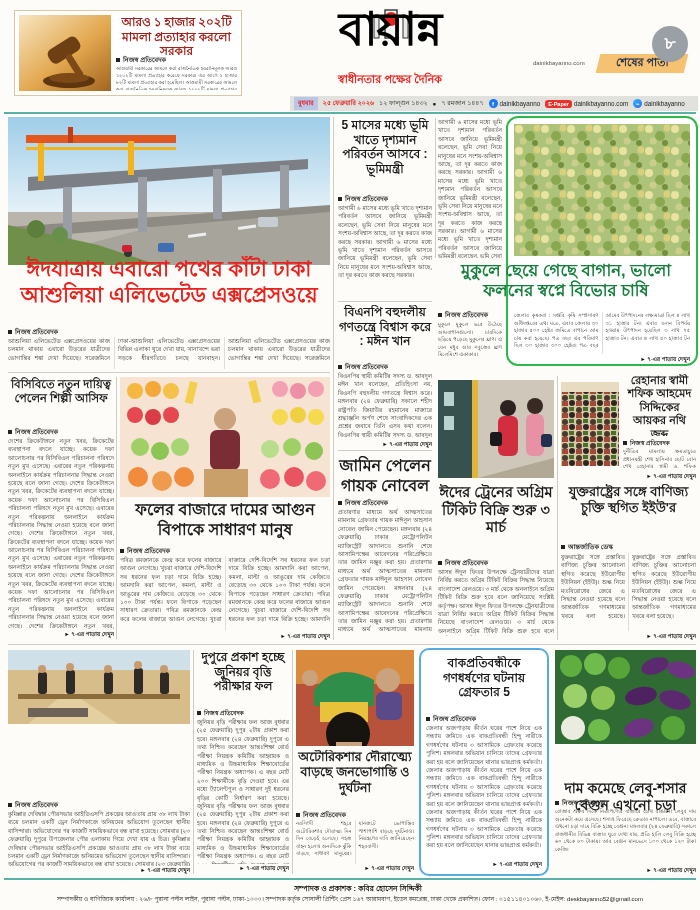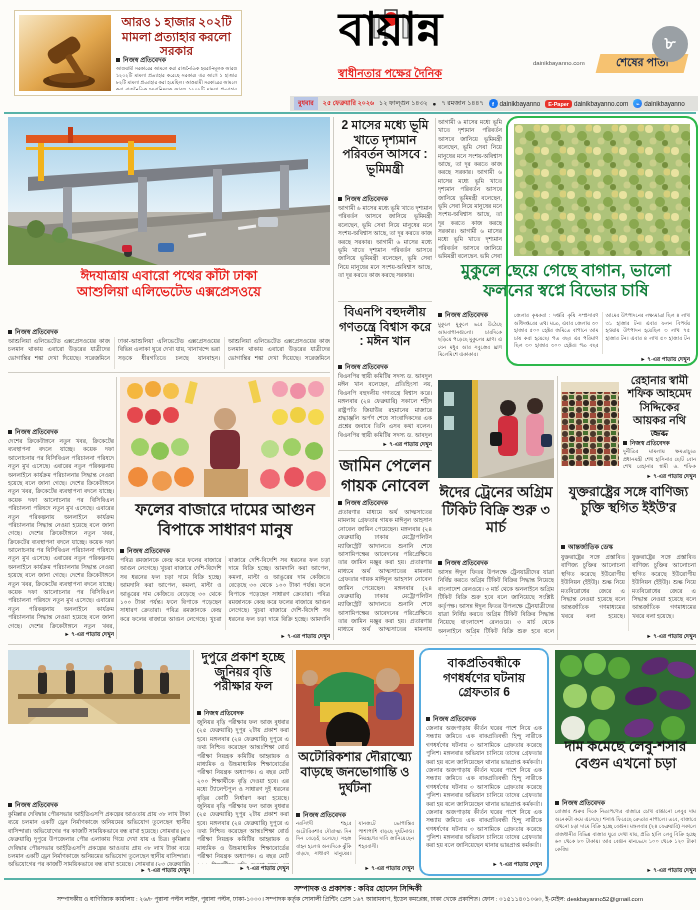--- a/index.html
+++ b/index.html
@@ -19,21 +19,21 @@
   .vrule{width:1px;background:#cfccc4;}
   .hrule{height:1px;background:#cfccc4;}
   .teal{background:#58b2a8;}
   .photo{overflow:hidden;}
   .photo svg{display:block;}
   
   #topbox{left:14px;top:10px;width:228px;height:86px;border:1px solid #d8c9a4;background:#fff;display:flex;padding:4px;gap:5px;}
   #masthead{left:250px;top:6px;width:280px;height:88px;text-align:center;}
   #logo-art{position:absolute;left:118px;top:0;width:46px;height:34px;}
   #logo-text{position:relative;font-size:46px;font-weight:bold;color:#000000;line-height:1.0;letter-spacing:-1px;overflow:hidden;height:58px;}
-  #tagline{font-size:11px;font-weight:bold;color:#e8211d;margin-top:1px;text-decoration:underline;}
+  #tagline{font-size:11px;font-weight:bold;color:#e8211d;margin-top:7px;}
   #site-left{left:533px;top:60px;width:64px;font-size:6px;color:#555;overflow:hidden;white-space:nowrap;}
   #edition-badge{left:598px;top:54px;width:88px;height:19px;background:#f6c271;transform:skewX(-14deg);display:flex;align-items:center;justify-content:center;}
   #edition-badge span{transform:skewX(14deg);font-size:11px;font-weight:bold;color:#1c2b4d;white-space:nowrap;overflow:hidden;}
   #pagenum{left:652px;top:26px;width:36px;height:36px;border-radius:50%;background:#9aa0a5;color:#fff;display:flex;align-items:center;justify-content:center;font-size:17px;font-weight:bold;}
   #datebar{left:290px;top:96px;width:408px;height:15px;background:#e1e1dd;display:flex;align-items:center;gap:5px;padding:0 4px;font-size:6.3px;color:#222;overflow:hidden;white-space:nowrap;}
   #day-chip{background:#b9c6e6;color:#e01f1f;font-weight:bold;padding:1px 4px;}
   .red-txt{color:#e01f1f;font-weight:bold;}
   .soc{display:inline-flex;align-items:center;gap:2px;}
   .circ{width:9px;height:9px;border-radius:50%;color:#fff;font-size:6px;font-weight:bold;display:inline-flex;align-items:center;justify-content:center;}
   .fb{background:#1877f2;}
@@ -151,28 +151,29 @@
         <circle cx="52" cy="118" r="8" fill="#68904a"></circle>
 
       <rect x="180" y="118" width="18" height="3" fill="#eee" transform="rotate(-8 180 118)"></rect>
       <rect x="230" y="110" width="18" height="3" fill="#eee" transform="rotate(-8 230 110)"></rect>
       <rect x="150" y="126" width="16" height="9" rx="2" fill="#3f6fb0"></rect>
       <circle cx="120" cy="136" r="4" fill="#333"></circle>
         <rect x="114" y="128" width="10" height="7" rx="2" fill="#c23"></rect>
       <rect x="250" y="100" width="20" height="10" rx="2" fill="#c8cdd3"></rect>
     </svg>
   </div>
-  <div class="abs hl hl-red" style="left:8px;top:268px;width:322px;font-size:13px;height:56px;">
+  <div class="abs hl hl-red" style="left:8px;top:256px;width:322px;font-size:21px;height:56px;">
     <div>ঈদযাত্রায় এবারো পথের কাঁটা ঢাকা</div>
     <div>আশুলিয়া এলিভেটেড এক্সপ্রেসওয়ে</div>
   </div>
   <div class="abs byline" style="left:8px;top:327px;width:140px;"><span class="sq"></span><span>নিজস্ব প্রতিবেদক</span></div>
   <div class="abs body-txt cols3" style="left:8px;top:337px;width:322px;height:32px;">আশুলিয়া এলিভেটেড এক্সপ্রেসওয়ের কাজ চলমান থাকায় এবারো উত্তরের যাত্রীদের ভোগান্তির শঙ্কা দেখা দিয়েছে। সরেজমিনে ঢাকা-আশুলিয়া এলিভেটেড এক্সপ্রেসওয়ের বিভিন্ন এলাকা ঘুরে দেখা যায়, খানাখন্দে ভরা সড়কে ধীরগতিতে চলছে যানবাহন। আশুলিয়া এলিভেটেড এক্সপ্রেসওয়ের কাজ চলমান থাকায় এবারো উত্তরের যাত্রীদের ভোগান্তির শঙ্কা দেখা দিয়েছে। সরেজমিনে ঢাকা-আশুলিয়া এলিভেটেড এক্সপ্রেসওয়ের বিভিন্ন এলাকা ঘুরে দেখা যায়, খানাখন্দে ভরা সড়কে ধীরগতিতে চলছে যানবাহন।</div>
   <div class="abs hrule" style="left:8px;top:372px;width:322px;"></div>
 
+  <div class="abs hl" style="left:8px;top:377px;width:106px;font-size:11.5px;height:48px;">বিসিবিতে নতুন দায়িত্ব পেলেন শিল্পী আসিফ</div>
   <div class="abs byline" style="left:8px;top:427px;width:106px;"><span class="sq"></span><span>নিজস্ব প্রতিবেদক</span></div>
   <div class="abs body-txt" style="left:8px;top:437px;width:106px;height:192px;">দেশের ক্রিকেটাঙ্গনে নতুন খবর, ক্রিকেটের ব্যবস্থাপনা বদলে যাচ্ছে। কয়েক দফা আলোচনার পর বিসিবিএল পরিচালনা পরিষদে নতুন মুখ এসেছে। এবারের নতুন পরিকল্পনায় অনলাইনে কার্যক্রম পরিচালনার সিদ্ধান্ত নেওয়া হয়েছে বলে জানা গেছে। দেশের ক্রিকেটাঙ্গনে নতুন খবর, ক্রিকেটের ব্যবস্থাপনা বদলে যাচ্ছে। কয়েক দফা আলোচনার পর বিসিবিএল পরিচালনা পরিষদে নতুন মুখ এসেছে। এবারের নতুন পরিকল্পনায় অনলাইনে কার্যক্রম পরিচালনার সিদ্ধান্ত নেওয়া হয়েছে বলে জানা গেছে। দেশের ক্রিকেটাঙ্গনে নতুন খবর, ক্রিকেটের ব্যবস্থাপনা বদলে যাচ্ছে। কয়েক দফা আলোচনার পর বিসিবিএল পরিচালনা পরিষদে নতুন মুখ এসেছে। এবারের নতুন পরিকল্পনায় অনলাইনে কার্যক্রম পরিচালনার সিদ্ধান্ত নেওয়া হয়েছে বলে জানা গেছে। দেশের ক্রিকেটাঙ্গনে নতুন খবর, ক্রিকেটের ব্যবস্থাপনা বদলে যাচ্ছে। কয়েক দফা আলোচনার পর বিসিবিএল পরিচালনা পরিষদে নতুন মুখ এসেছে। এবারের নতুন পরিকল্পনায় অনলাইনে কার্যক্রম পরিচালনার সিদ্ধান্ত নেওয়া হয়েছে বলে জানা গেছে। দেশের ক্রিকেটাঙ্গনে নতুন খবর, ক্রিকেটের ব্যবস্থাপনা বদলে যাচ্ছে। কয়েক দফা আলোচনার পর বিসিবিএল পরিচালনা পরিষদে নতুন মুখ এসেছে। এবারের নতুন পরিকল্পনায় অনলাইনে কার্যক্রম পরিচালনার সিদ্ধান্ত নেওয়া হয়েছে বলে জানা গেছে।</div>
   <div class="abs cont" style="left:8px;top:630px;width:106px;">► ৭-এর পাতায় দেখুন</div>
   <div class="abs vrule" style="left:116px;top:377px;height:262px;"></div>
 
   <div class="abs photo" style="left:120px;top:377px;width:210px;height:120px;">
     <svg width="210" height="120" viewBox="0 0 210 120">
       <rect width="210" height="120" fill="#f6e3d2"></rect>
       <g>
         <circle cx="15" cy="14" r="8" fill="#f5b73f"></circle>
@@ -208,21 +209,21 @@
       <rect x="128" y="4" width="8" height="22" fill="#f2cf4e" transform="rotate(-14 132 4)"></rect>
     </svg>
   </div>
   <div class="abs hl" style="left:120px;top:500px;width:210px;font-size:16px;height:44px;">ফলের বাজারে দামের আগুন বিপাকে সাধারণ মানুষ</div>
   <div class="abs byline" style="left:120px;top:546px;width:140px;"><span class="sq"></span><span>নিজস্ব প্রতিবেদক</span></div>
   <div class="abs body-txt cols2" style="left:120px;top:556px;width:210px;height:74px;">পবিত্র রমজানকে কেন্দ্র করে ফলের বাজারে আগুন লেগেছে। খুচরা বাজারে দেশি-বিদেশি সব ধরনের ফল চড়া দামে বিক্রি হচ্ছে। আমদানি করা আপেল, কমলা, মাল্টা ও আঙুরের দাম কেজিতে বেড়েছে ৩০ থেকে ১০০ টাকা পর্যন্ত। ফলে বিপাকে পড়েছেন সাধারণ ক্রেতারা। পবিত্র রমজানকে কেন্দ্র করে ফলের বাজারে আগুন লেগেছে। খুচরা বাজারে দেশি-বিদেশি সব ধরনের ফল চড়া দামে বিক্রি হচ্ছে। আমদানি করা আপেল, কমলা, মাল্টা ও আঙুরের দাম কেজিতে বেড়েছে ৩০ থেকে ১০০ টাকা পর্যন্ত। ফলে বিপাকে পড়েছেন সাধারণ ক্রেতারা। পবিত্র রমজানকে কেন্দ্র করে ফলের বাজারে আগুন লেগেছে। খুচরা বাজারে দেশি-বিদেশি সব ধরনের ফল চড়া দামে বিক্রি হচ্ছে। আমদানি করা আপেল, কমলা, মাল্টা ও আঙুরের দাম কেজিতে বেড়েছে ৩০ থেকে ১০০ টাকা পর্যন্ত। ফলে বিপাকে পড়েছেন সাধারণ ক্রেতারা।</div>
   <div class="abs cont" style="left:120px;top:632px;width:210px;">► ৭-এর পাতায় দেখুন</div>
 
   <div class="abs vrule" style="left:333px;top:117px;height:523px;"></div>
 
-  <div class="abs hl" style="left:338px;top:118px;width:94px;font-size:12px;height:74px;">2 মাসের মধ্যে ভূমি খাতে দৃশ্যমান পরিবর্তন আসবে : ভূমিমন্ত্রী</div>
+  <div class="abs hl" style="left:338px;top:118px;width:94px;font-size:12px;height:74px;">5 মাসের মধ্যে ভূমি খাতে দৃশ্যমান পরিবর্তন আসবে : ভূমিমন্ত্রী</div>
   <div class="abs byline" style="left:338px;top:194px;width:94px;"><span class="sq"></span><span>নিজস্ব প্রতিবেদক</span></div>
   <div class="abs body-txt" style="left:338px;top:204px;width:94px;height:94px;">আগামী ৬ মাসের মধ্যে ভূমি খাতে দৃশ্যমান পরিবর্তন আসবে জানিয়ে ভূমিমন্ত্রী বলেছেন, ভূমি সেবা নিয়ে মানুষের মনে সংশয়-অবিশ্বাস আছে, তা দূর করতে কাজ করছে সরকার। আগামী ৬ মাসের মধ্যে ভূমি খাতে দৃশ্যমান পরিবর্তন আসবে জানিয়ে ভূমিমন্ত্রী বলেছেন, ভূমি সেবা নিয়ে মানুষের মনে সংশয়-অবিশ্বাস আছে, তা দূর করতে কাজ করছে সরকার।</div>
   <div class="abs body-txt" style="left:438px;top:118px;width:64px;height:140px;">আগামী ৬ মাসের মধ্যে ভূমি খাতে দৃশ্যমান পরিবর্তন আসবে জানিয়ে ভূমিমন্ত্রী বলেছেন, ভূমি সেবা নিয়ে মানুষের মনে সংশয়-অবিশ্বাস আছে, তা দূর করতে কাজ করছে সরকার। আগামী ৬ মাসের মধ্যে ভূমি খাতে দৃশ্যমান পরিবর্তন আসবে জানিয়ে ভূমিমন্ত্রী বলেছেন, ভূমি সেবা নিয়ে মানুষের মনে সংশয়-অবিশ্বাস আছে, তা দূর করতে কাজ করছে সরকার। আগামী ৬ মাসের মধ্যে ভূমি খাতে দৃশ্যমান পরিবর্তন আসবে জানিয়ে ভূমিমন্ত্রী বলেছেন, ভূমি সেবা নিয়ে মানুষের মনে সংশয়-অবিশ্বাস আছে, তা দূর করতে কাজ করছে সরকার।</div>
   <div class="abs vrule" style="left:435px;top:118px;height:140px;"></div>
   <div class="abs hrule" style="left:338px;top:301px;width:94px;"></div>
 
   <div class="abs hl" style="left:338px;top:305px;width:94px;font-size:12px;height:56px;">বিএনপি বহুদলীয় গণতন্ত্রে বিশ্বাস করে : মঈন খান</div>
   <div class="abs byline" style="left:338px;top:362px;width:94px;"><span class="sq"></span><span>নিজস্ব প্রতিবেদক</span></div>
   <div class="abs body-txt" style="left:338px;top:372px;width:94px;height:66px;">বিএনপির স্থায়ী কমিটির সদস্য ড. আবদুল মঈন খান বলেছেন, প্রতিহিংসা নয়, বিএনপি বহুদলীয় গণতন্ত্রে বিশ্বাস করে। মঙ্গলবার (২৪ ফেব্রুয়ারি) সকালে শহীদ রাষ্ট্রপতি জিয়াউর রহমানের মাজারে শ্রদ্ধাঞ্জলি অর্পণ শেষে সাংবাদিকদের এক প্রশ্নের জবাবে তিনি এসব কথা বলেন। বিএনপির স্থায়ী কমিটির সদস্য ড. আবদুল মঈন খান বলেছেন, প্রতিহিংসা নয়, বিএনপি বহুদলীয় গণতন্ত্রে বিশ্বাস করে। মঙ্গলবার (২৪ ফেব্রুয়ারি) সকালে শহীদ রাষ্ট্রপতি জিয়াউর রহমানের মাজারে শ্রদ্ধাঞ্জলি অর্পণ শেষে সাংবাদিকদের এক প্রশ্নের জবাবে তিনি এসব কথা বলেন।</div>
   <div class="abs cont" style="left:338px;top:440px;width:94px;">► ৭-এর পাতায় দেখুন</div>
@@ -348,21 +349,21 @@
       <rect x="40" y="92" width="26" height="4" fill="#caa27d"></rect>
       <circle cx="14" cy="28" r="8" fill="#caa27d"></circle>
     </svg>
   </div>
   <div class="abs hl" style="left:296px;top:750px;width:118px;font-size:12.5px;height:58px;">অটোরিকশার দৌরাত্ম্যে বাড়ছে জনভোগান্তি ও দুর্ঘটনা</div>
   <div class="abs byline" style="left:296px;top:810px;width:118px;"><span class="sq"></span><span>নিজস্ব প্রতিবেদক</span></div>
   <div class="abs body-txt cols2" style="left:296px;top:820px;width:118px;height:44px;font-size:5.2px;">নরসিংদী শহরে অটোরিকশার দৌরাত্ম্য দিন দিন বেড়েই চলেছে। সহজ বাহন হলেও অন্যদিকে ঝুঁকি বাড়ছে সাধারণ মানুষের। যানজটে ভোগান্তির পাশাপাশি বাড়ছে দুর্ঘটনাও। নিয়ন্ত্রণের দাবি জানিয়েছেন শহরবাসী।</div>
   <div class="abs cont" style="left:296px;top:864px;width:118px;">► ৭-এর পাতায় দেখুন</div>
 
   <div id="blue-box" class="abs"></div>
-  <div class="abs hl" style="left:426px;top:656px;width:116px;font-size:12px;height:56px;">বাকপ্রতিবন্ধীকে গণধর্ষণের ঘটনায় গ্রেফতার 6</div>
+  <div class="abs hl" style="left:426px;top:656px;width:116px;font-size:12px;height:56px;">বাকপ্রতিবন্ধীকে গণধর্ষণের ঘটনায় গ্রেফতার 5</div>
   <div class="abs byline" style="left:426px;top:714px;width:116px;"><span class="sq"></span><span>নিজস্ব প্রতিবেদক</span></div>
   <div class="abs body-txt" style="left:426px;top:724px;width:116px;height:134px;">জেলার অজপাড়ায় কীর্তন ঘরের পাশে নিয়ে এক সন্ধ্যায় জমিতে এক বাকপ্রতিবন্ধী হিন্দু নারীকে গণধর্ষণের ঘটনায় ৩ আসামিকে গ্রেফতার করেছে পুলিশ। মঙ্গলবার অভিযান চালিয়ে তাদের গ্রেফতার করা হয় বলে জানিয়েছেন থানার ভারপ্রাপ্ত কর্মকর্তা। জেলার অজপাড়ায় কীর্তন ঘরের পাশে নিয়ে এক সন্ধ্যায় জমিতে এক বাকপ্রতিবন্ধী হিন্দু নারীকে গণধর্ষণের ঘটনায় ৩ আসামিকে গ্রেফতার করেছে পুলিশ। মঙ্গলবার অভিযান চালিয়ে তাদের গ্রেফতার করা হয় বলে জানিয়েছেন থানার ভারপ্রাপ্ত কর্মকর্তা। জেলার অজপাড়ায় কীর্তন ঘরের পাশে নিয়ে এক সন্ধ্যায় জমিতে এক বাকপ্রতিবন্ধী হিন্দু নারীকে গণধর্ষণের ঘটনায় ৩ আসামিকে গ্রেফতার করেছে পুলিশ। মঙ্গলবার অভিযান চালিয়ে তাদের গ্রেফতার করা হয় বলে জানিয়েছেন থানার ভারপ্রাপ্ত কর্মকর্তা।</div>
   <div class="abs cont" style="left:426px;top:860px;width:116px;">► ৭-এর পাতায় দেখুন</div>
 
   <div class="abs photo" style="left:555px;top:650px;width:141px;height:94px;">
     <svg width="141" height="94" viewBox="0 0 141 94">
       <rect width="141" height="94" fill="#2f6b33"></rect>
       <g>
         <circle cx="16" cy="16" r="11" fill="#5fae3f"></circle>
           <circle cx="40" cy="14" r="11" fill="#6fbc4c"></circle>
@@ -373,21 +374,21 @@
           <circle cx="48" cy="48" r="12" fill="#8cc455"></circle>
         <ellipse cx="86" cy="46" rx="16" ry="9" fill="#4e2260" transform="rotate(-10 86 46)"></ellipse>
         <ellipse cx="120" cy="50" rx="16" ry="9" fill="#5b2a6e" transform="rotate(16 120 50)"></ellipse>
         <circle cx="18" cy="78" r="12" fill="#e9ecdf"></circle>
           <circle cx="44" cy="80" r="11" fill="#6fbc4c"></circle>
         <ellipse cx="84" cy="78" rx="15" ry="9" fill="#6b3380" transform="rotate(-14 84 78)"></ellipse>
         <circle cx="118" cy="78" r="12" fill="#57a539"></circle>
       </g>
     </svg>
   </div>
-  <div class="abs hl" style="left:555px;top:738px;width:141px;font-size:14px;height:48px;">
+  <div class="abs hl" style="left:555px;top:780px;width:141px;font-size:14px;height:48px;">
     <div>দাম কমেছে লেবু-শসার</div>
     <div>বেগুন এখনো চড়া</div>
   </div>
   <div class="abs byline" style="left:555px;top:798px;width:141px;"><span class="sq"></span><span>নিজস্ব প্রতিবেদক</span></div>
   <div class="abs body-txt" style="left:555px;top:808px;width:141px;height:58px;font-size:5.2px;">রোজার শুরুর দিকে নিত্যপণ্যের বাজারে চোখ রাঙানো লেবুর দাম অনেকটা কমে এসেছে। শসাও ফিরেছে ক্রেতার নাগালে। তবে, বাজারে এখনো চড়া দামে বিক্রি হচ্ছে বেগুন। মঙ্গলবার (২৪ ফেব্রুয়ারি) সকালে রাজধানীর বিভিন্ন বাজার ঘুরে দেখা যায়, প্রতি হালি লেবু বিক্রি হচ্ছে ৬০ থেকে ৮০ টাকায়। আর বেগুন মানভেদে ১০০ থেকে ১২০ টাকা কেজি।</div>
   <div class="abs cont" style="left:555px;top:866px;width:141px;">► ৭-এর পাতায় দেখুন</div>
 
   <div id="footer-rule" class="abs teal"></div>
   <div id="footer1" class="abs">সম্পাদক ও প্রকাশক : কবির হোসেন সিদ্দিকী</div>
   <div id="footer2" class="abs">সম্পাদকীয় ও বাণিজ্যিক কার্যালয় : ২৬/৮ পুরানা পল্টন লাইন, পুরানা পল্টন, ঢাকা-১০০০। সম্পাদক কর্তৃক সোনালী প্রিন্টিং প্রেস ১৬৭ আরামবাগ, ইডেন কমপ্লেক্স, ঢাকা থেকে প্রকাশিত। ফোন : ০১৫১১৪০১০৬০, ই-মেইল: deskbayanno52@gmail.com</div>

